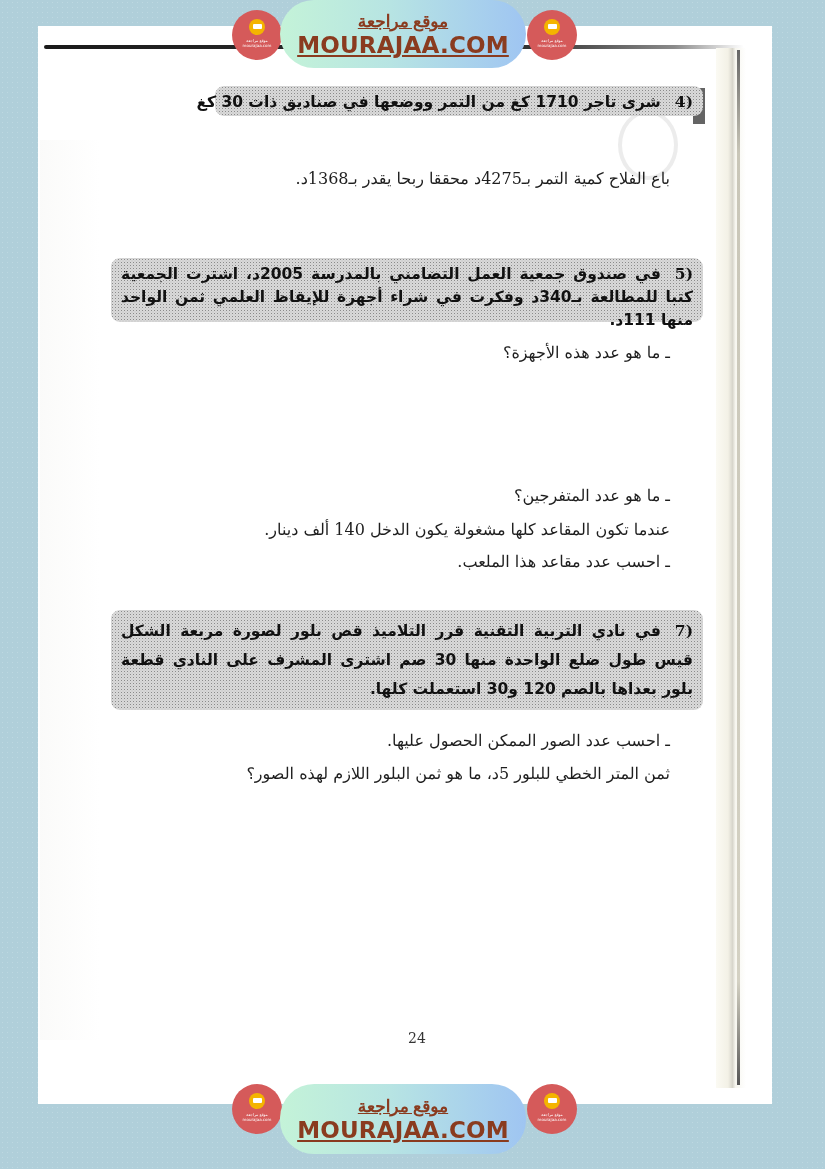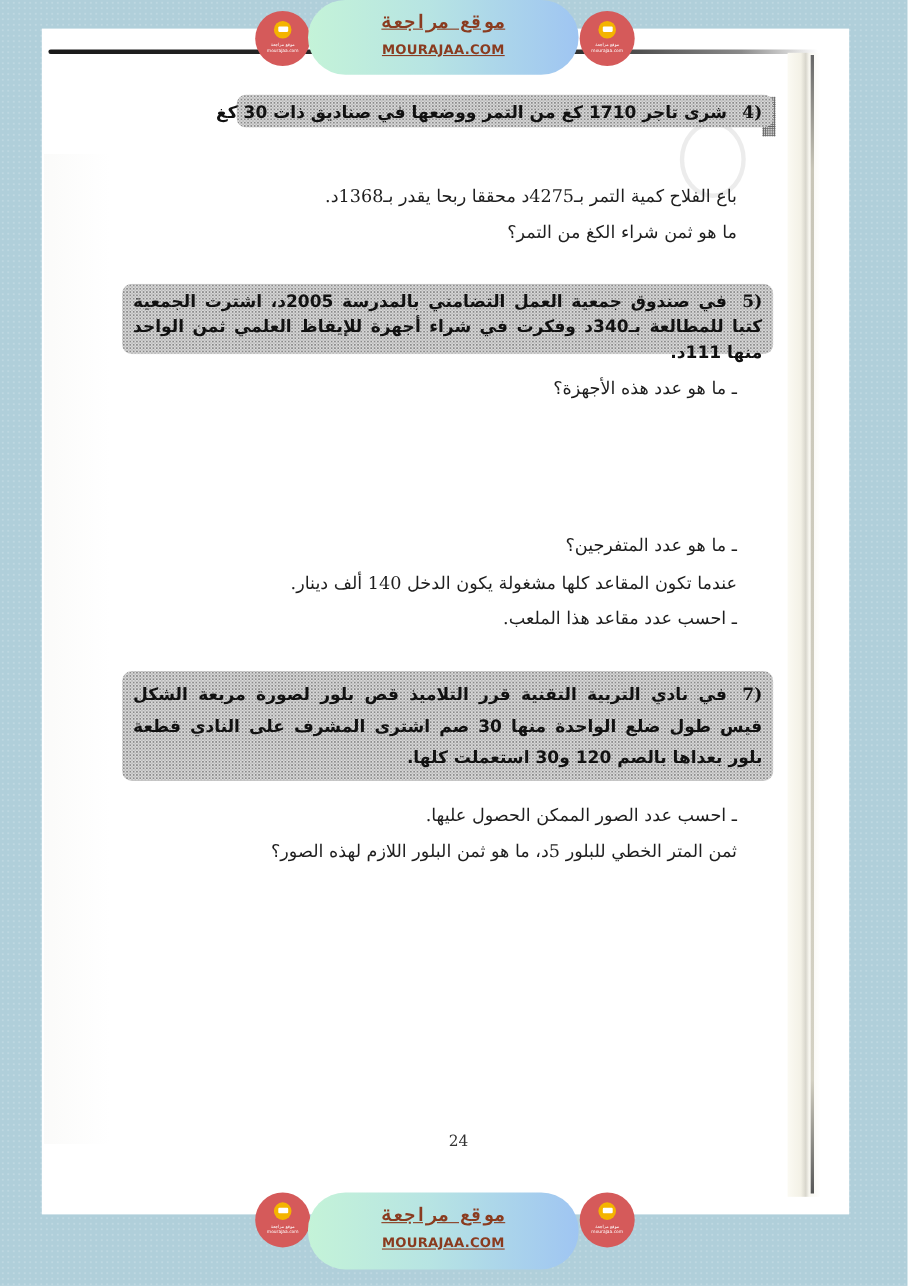--- a/index.html
+++ b/index.html
@@ -65,32 +65,32 @@
       position: absolute;
       left: 280px; width: 246px; height: 68px;
       border-radius: 34px;
       background: linear-gradient(to right, #c4f3d8 0%, #b7e4e3 45%, #9fc5f2 100%);
       display: flex; flex-direction: column; align-items: center; justify-content: center;
       text-align: center;
     }
     .banner.top { top: 0; }
     .banner.bottom { top: 1084px; height: 70px; }
     .banner-ar {
-      font-family: Liberation Mono, monospace;
+      font-family: Liberation Serif, serif;
       font-weight: bold;
       font-size: 17px;
       color: #8a3b1f;
       text-decoration: underline;
       line-height: 22px;
       direction: rtl;
     }
     .banner-en {
       font-family: "DejaVu Sans", sans-serif;
       font-weight: bold;
-      font-size: 12px;
+      font-size: 23px;
       color: #8a3b1f;
       text-decoration: underline;
       letter-spacing: 0.2px;
       line-height: 24px;
     }
     .badge {
       position: absolute;
       width: 50px; height: 50px; border-radius: 50%;
       background: #d55a5a;
       display: flex; flex-direction: column; align-items: center; justify-content: center;
@@ -186,21 +186,20 @@
   <div class="logo"></div>
   <div class="mini">موقع مراجعة mourajaa.com</div>
 </div>
 
 <div class="content">
 
   <div class="hbox" style="right:122px; top:86px; width:488px; height:30px; white-space:nowrap;">
     <span class="num">(4</span><span>شرى تاجر 1710 كغ من التمر ووضعها في صناديق ذات 30 كغ</span>
   </div>
   <div class="line" style="top:168px;">باع الفلاح كمية التمر بـ4275د محققا ربحا يقدر بـ1368د.</div>
-  <div class="line" style="top:200px;">ما هو ثمن شراء الكغ من التمر؟</div>
 
   <div class="hbox" style="right:122px; top:258px; width:592px; height:64px;">
     <span class="num">(5</span><span>في صندوق جمعية العمل التضامني بالمدرسة 2005د، اشترت الجمعية كتبا للمطالعة بـ340د وفكرت في شراء أجهزة للإيقاظ العلمي ثمن الواحد منها 111د.</span>
   </div>
   <div class="line" style="top:342px;">ـ ما هو عدد هذه الأجهزة؟</div>
 
   <div class="line" style="top:485px;">ـ ما هو عدد المتفرجين؟</div>
   <div class="line" style="top:519px;">عندما تكون المقاعد كلها مشغولة يكون الدخل 140 ألف دينار.</div>
   <div class="line" style="top:551px;">ـ احسب عدد مقاعد هذا الملعب.</div>
 

